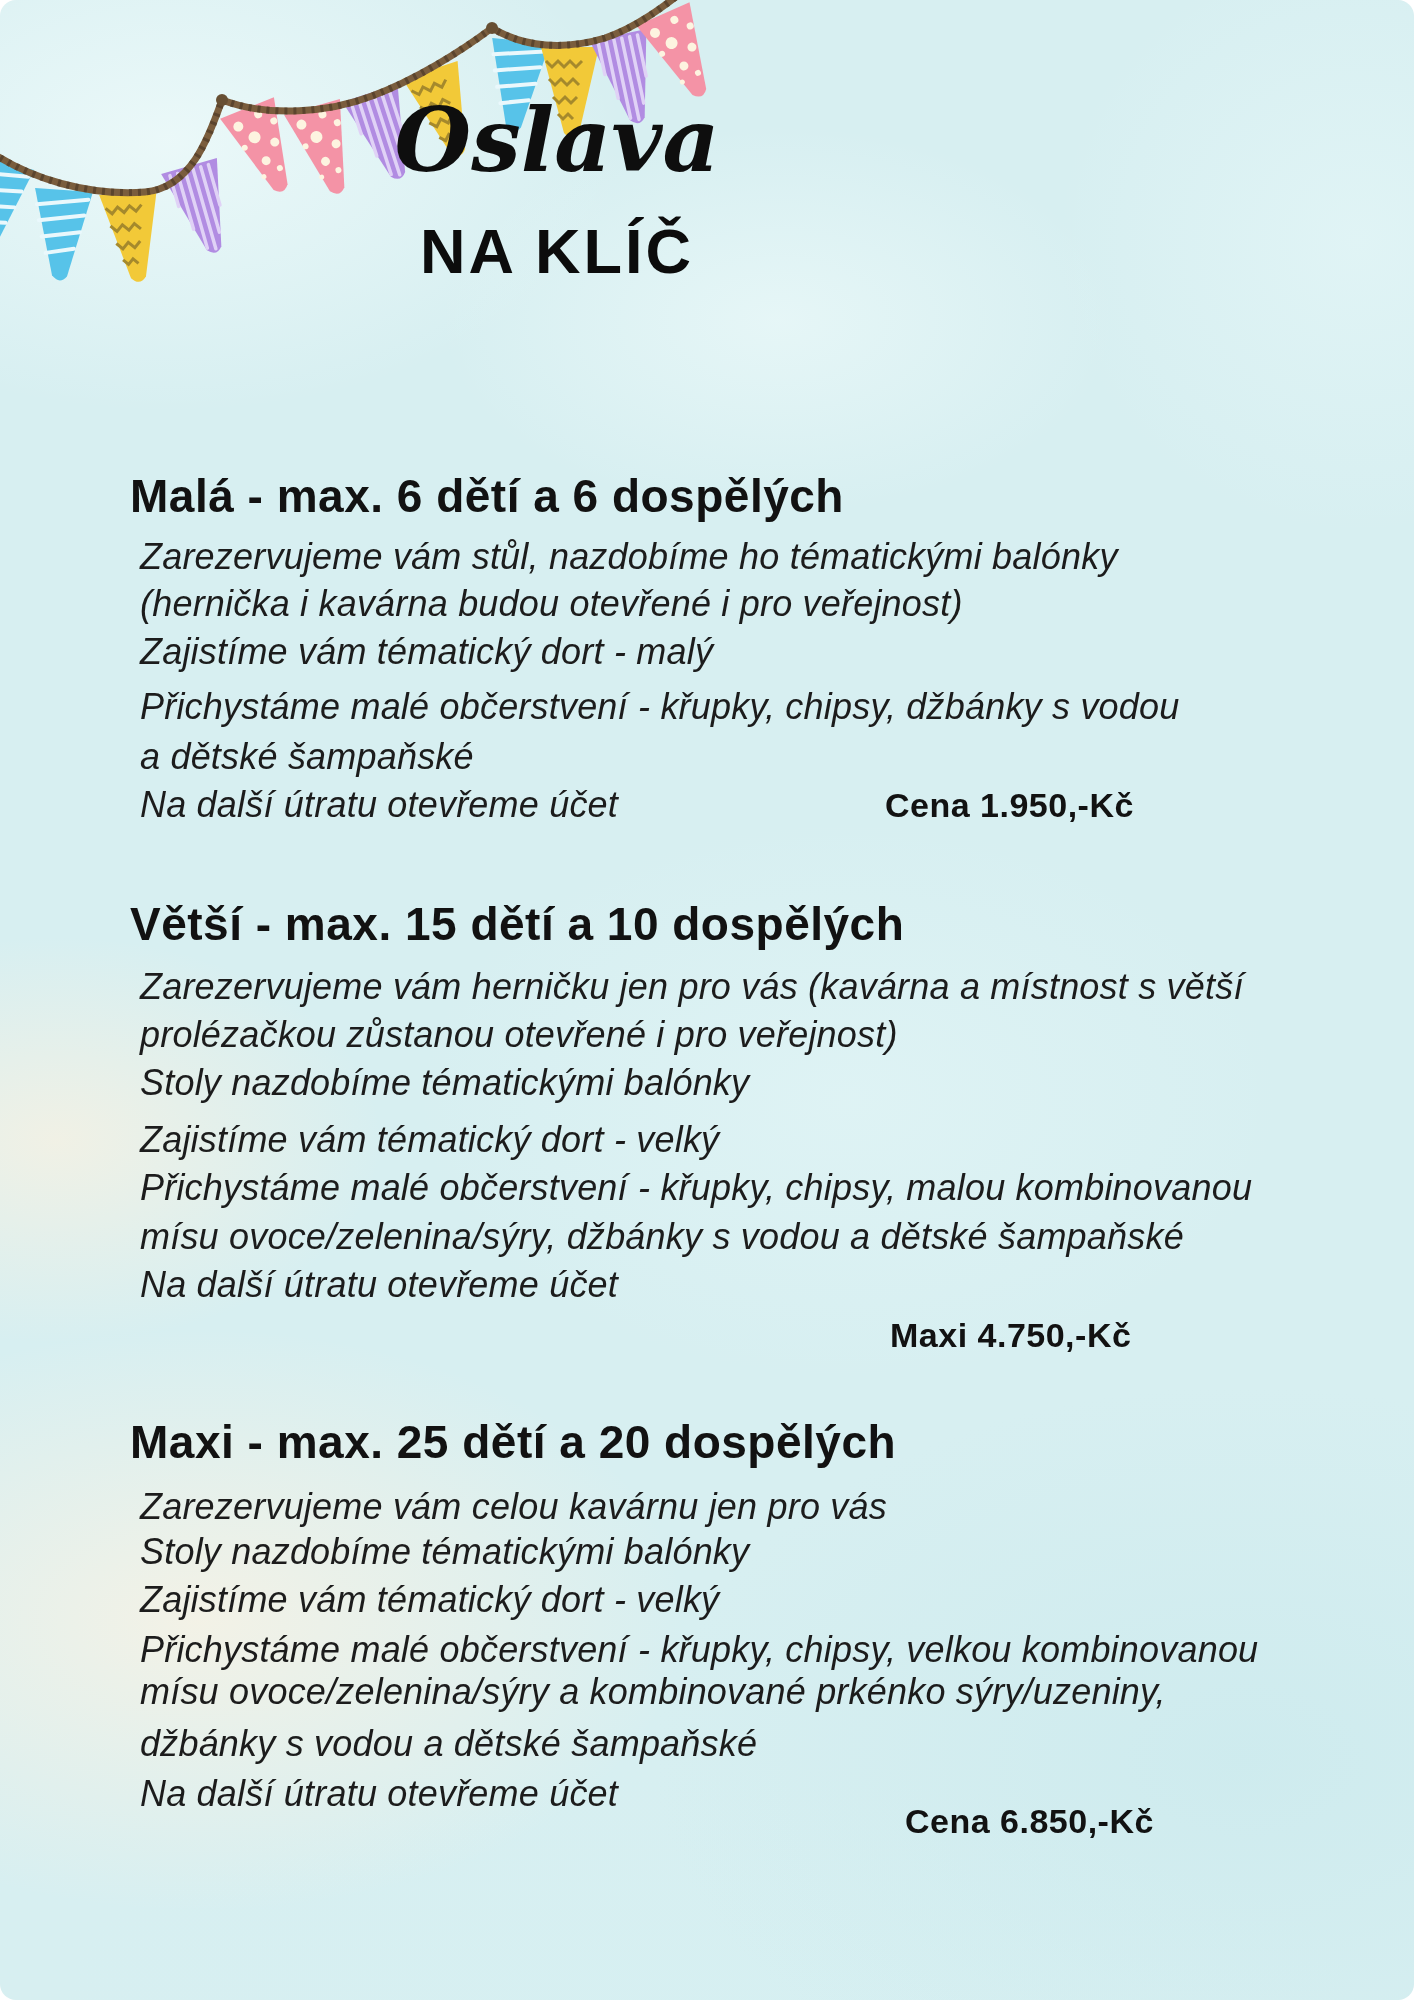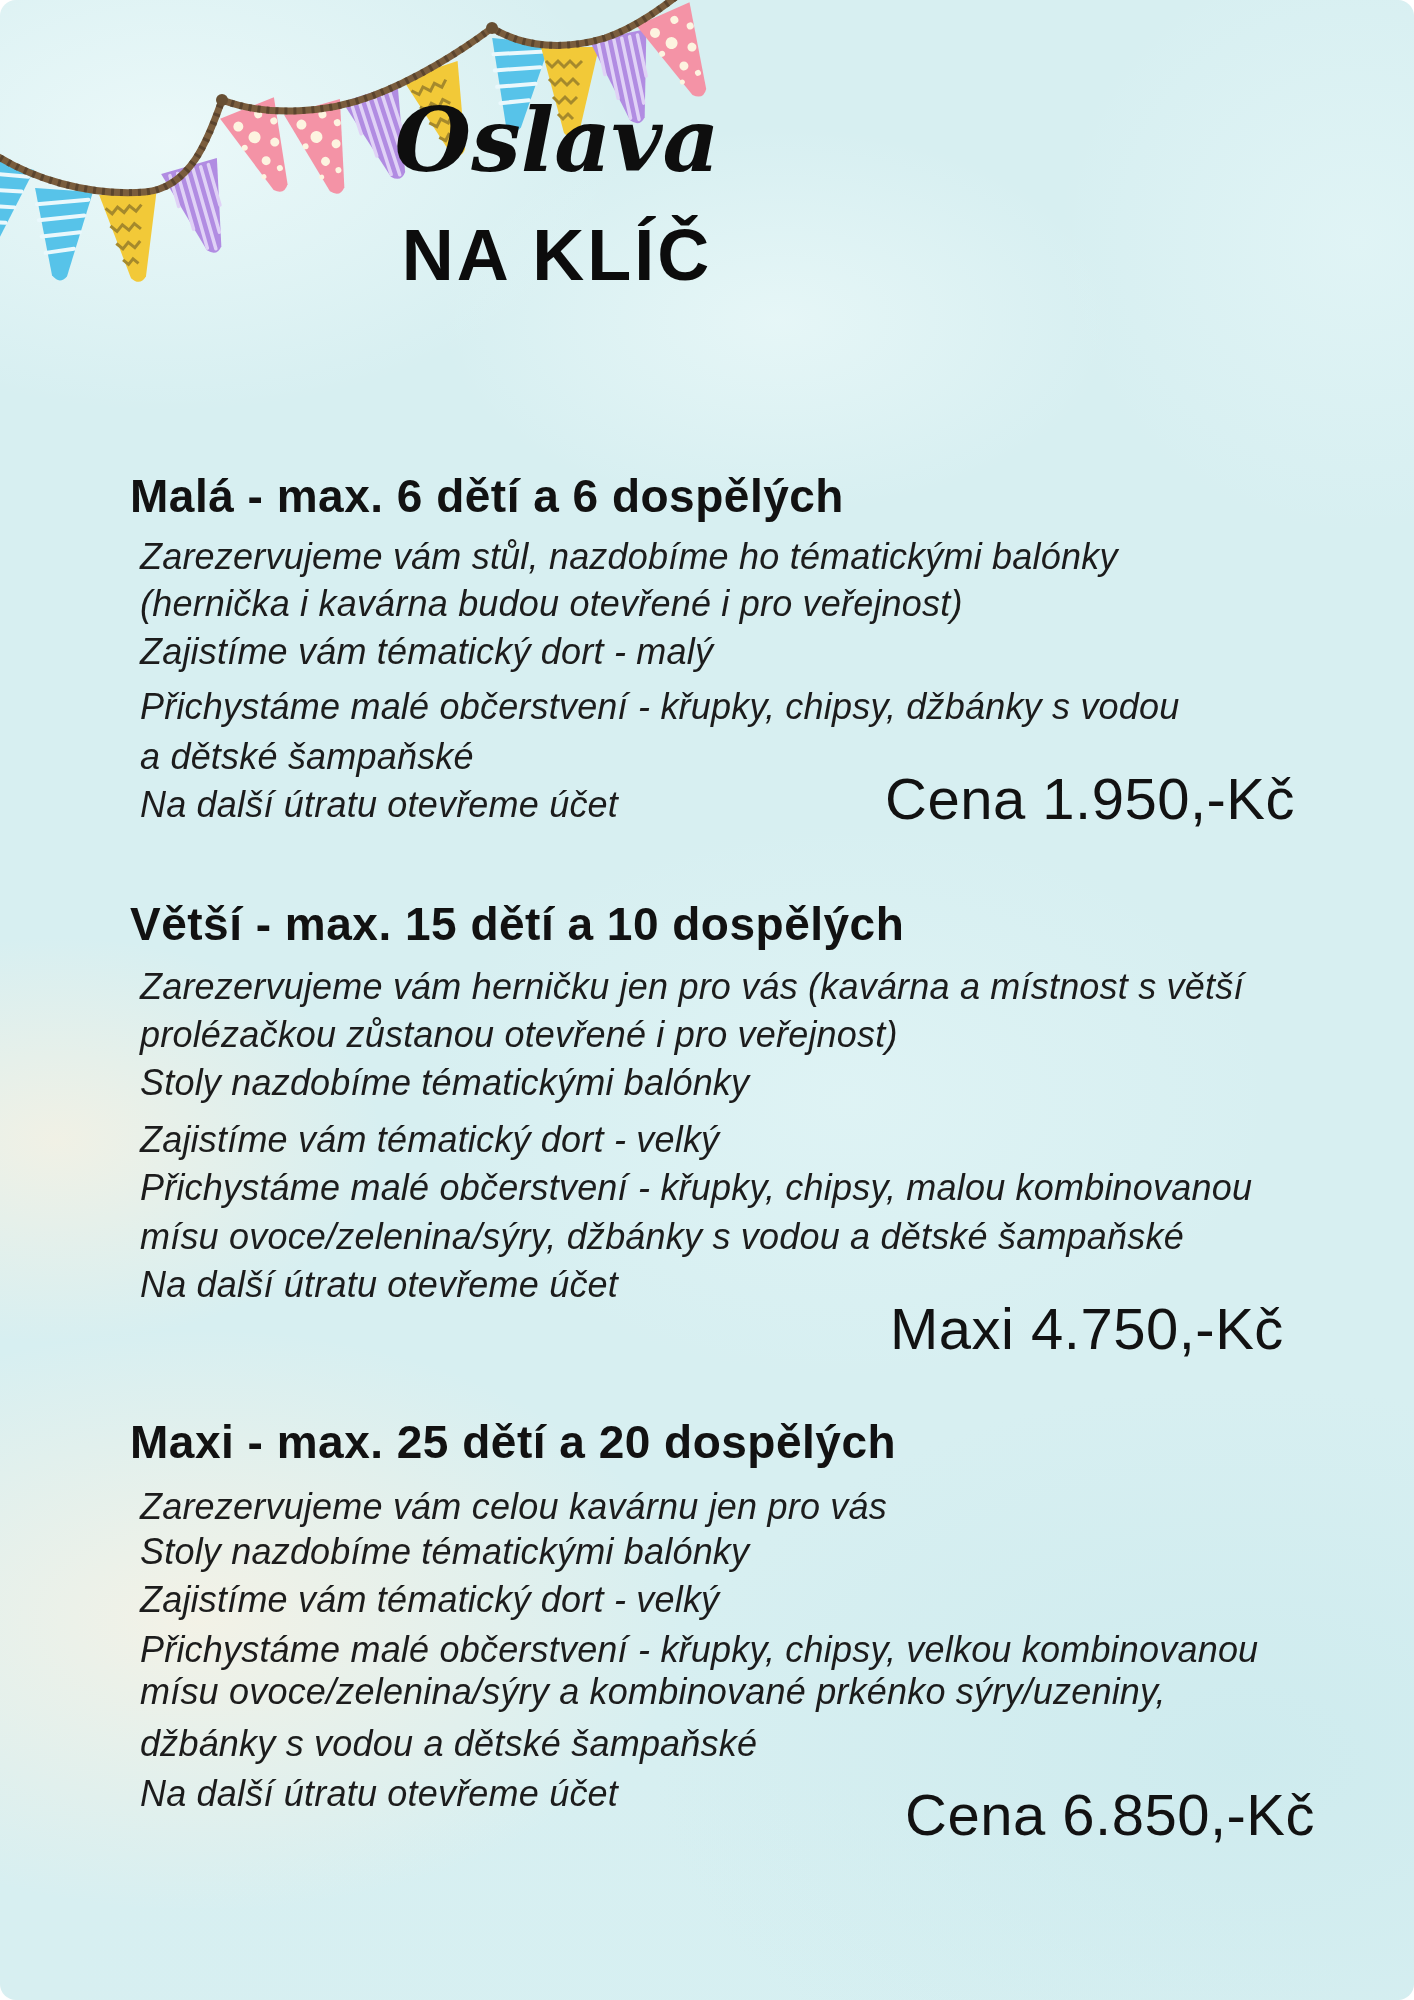--- a/index.html
+++ b/index.html
@@ -25,37 +25,37 @@
   .script-title{
     position:absolute;top:92px;left:0;width:1114px;
     text-align:center;
     font-family:"DejaVu Serif", serif;
     font-style:italic;font-weight:700;
     font-size:88px;line-height:1.1;color:#0e0e0e;
   }
   .main-title{
     position:absolute;top:218px;left:0;width:1114px;
     text-align:center;
-    font-weight:700;font-size:72px;line-height:1.05;
+    font-weight:700;font-size:63px;line-height:1.05;
     letter-spacing:3px;color:#0c0c0c;
   }
   .heading{
     position:absolute;left:130px;
     font-weight:700;font-size:46px;line-height:1.15;
     letter-spacing:0.5px;color:#121212;white-space:nowrap;
   }
   .line{
     position:absolute;left:140px;
     font-weight:400;font-size:36px;line-height:1.2;
     letter-spacing:0.2px;color:#1c1c1c;white-space:nowrap;font-style:italic;
   }
   .price{
     position:absolute;
-    font-weight:400;font-size:58px;line-height:1.15;
-    letter-spacing:0.5px;color:#121212;white-space:nowrap;
+    font-weight:700;font-size:34px;line-height:1.15;
+    letter-spacing:0.5px;color:#121212;white-space:nowrap;margin-top:20px;
   }
 </style>
 </head>
 <body>
 
 <div class="page">
 
   <svg class="garland" width="1414" height="300" viewBox="0 0 1414 300">
     <defs>
       <path id="rope-path" d="M -15 148 C 30 180 90 196 145 192 C 190 188 208 140 222 100 C 270 118 330 112 372 96 C 415 80 460 52 492 28 C 525 48 565 50 605 38 C 635 28 662 8 690 -14" fill="none"></path>

